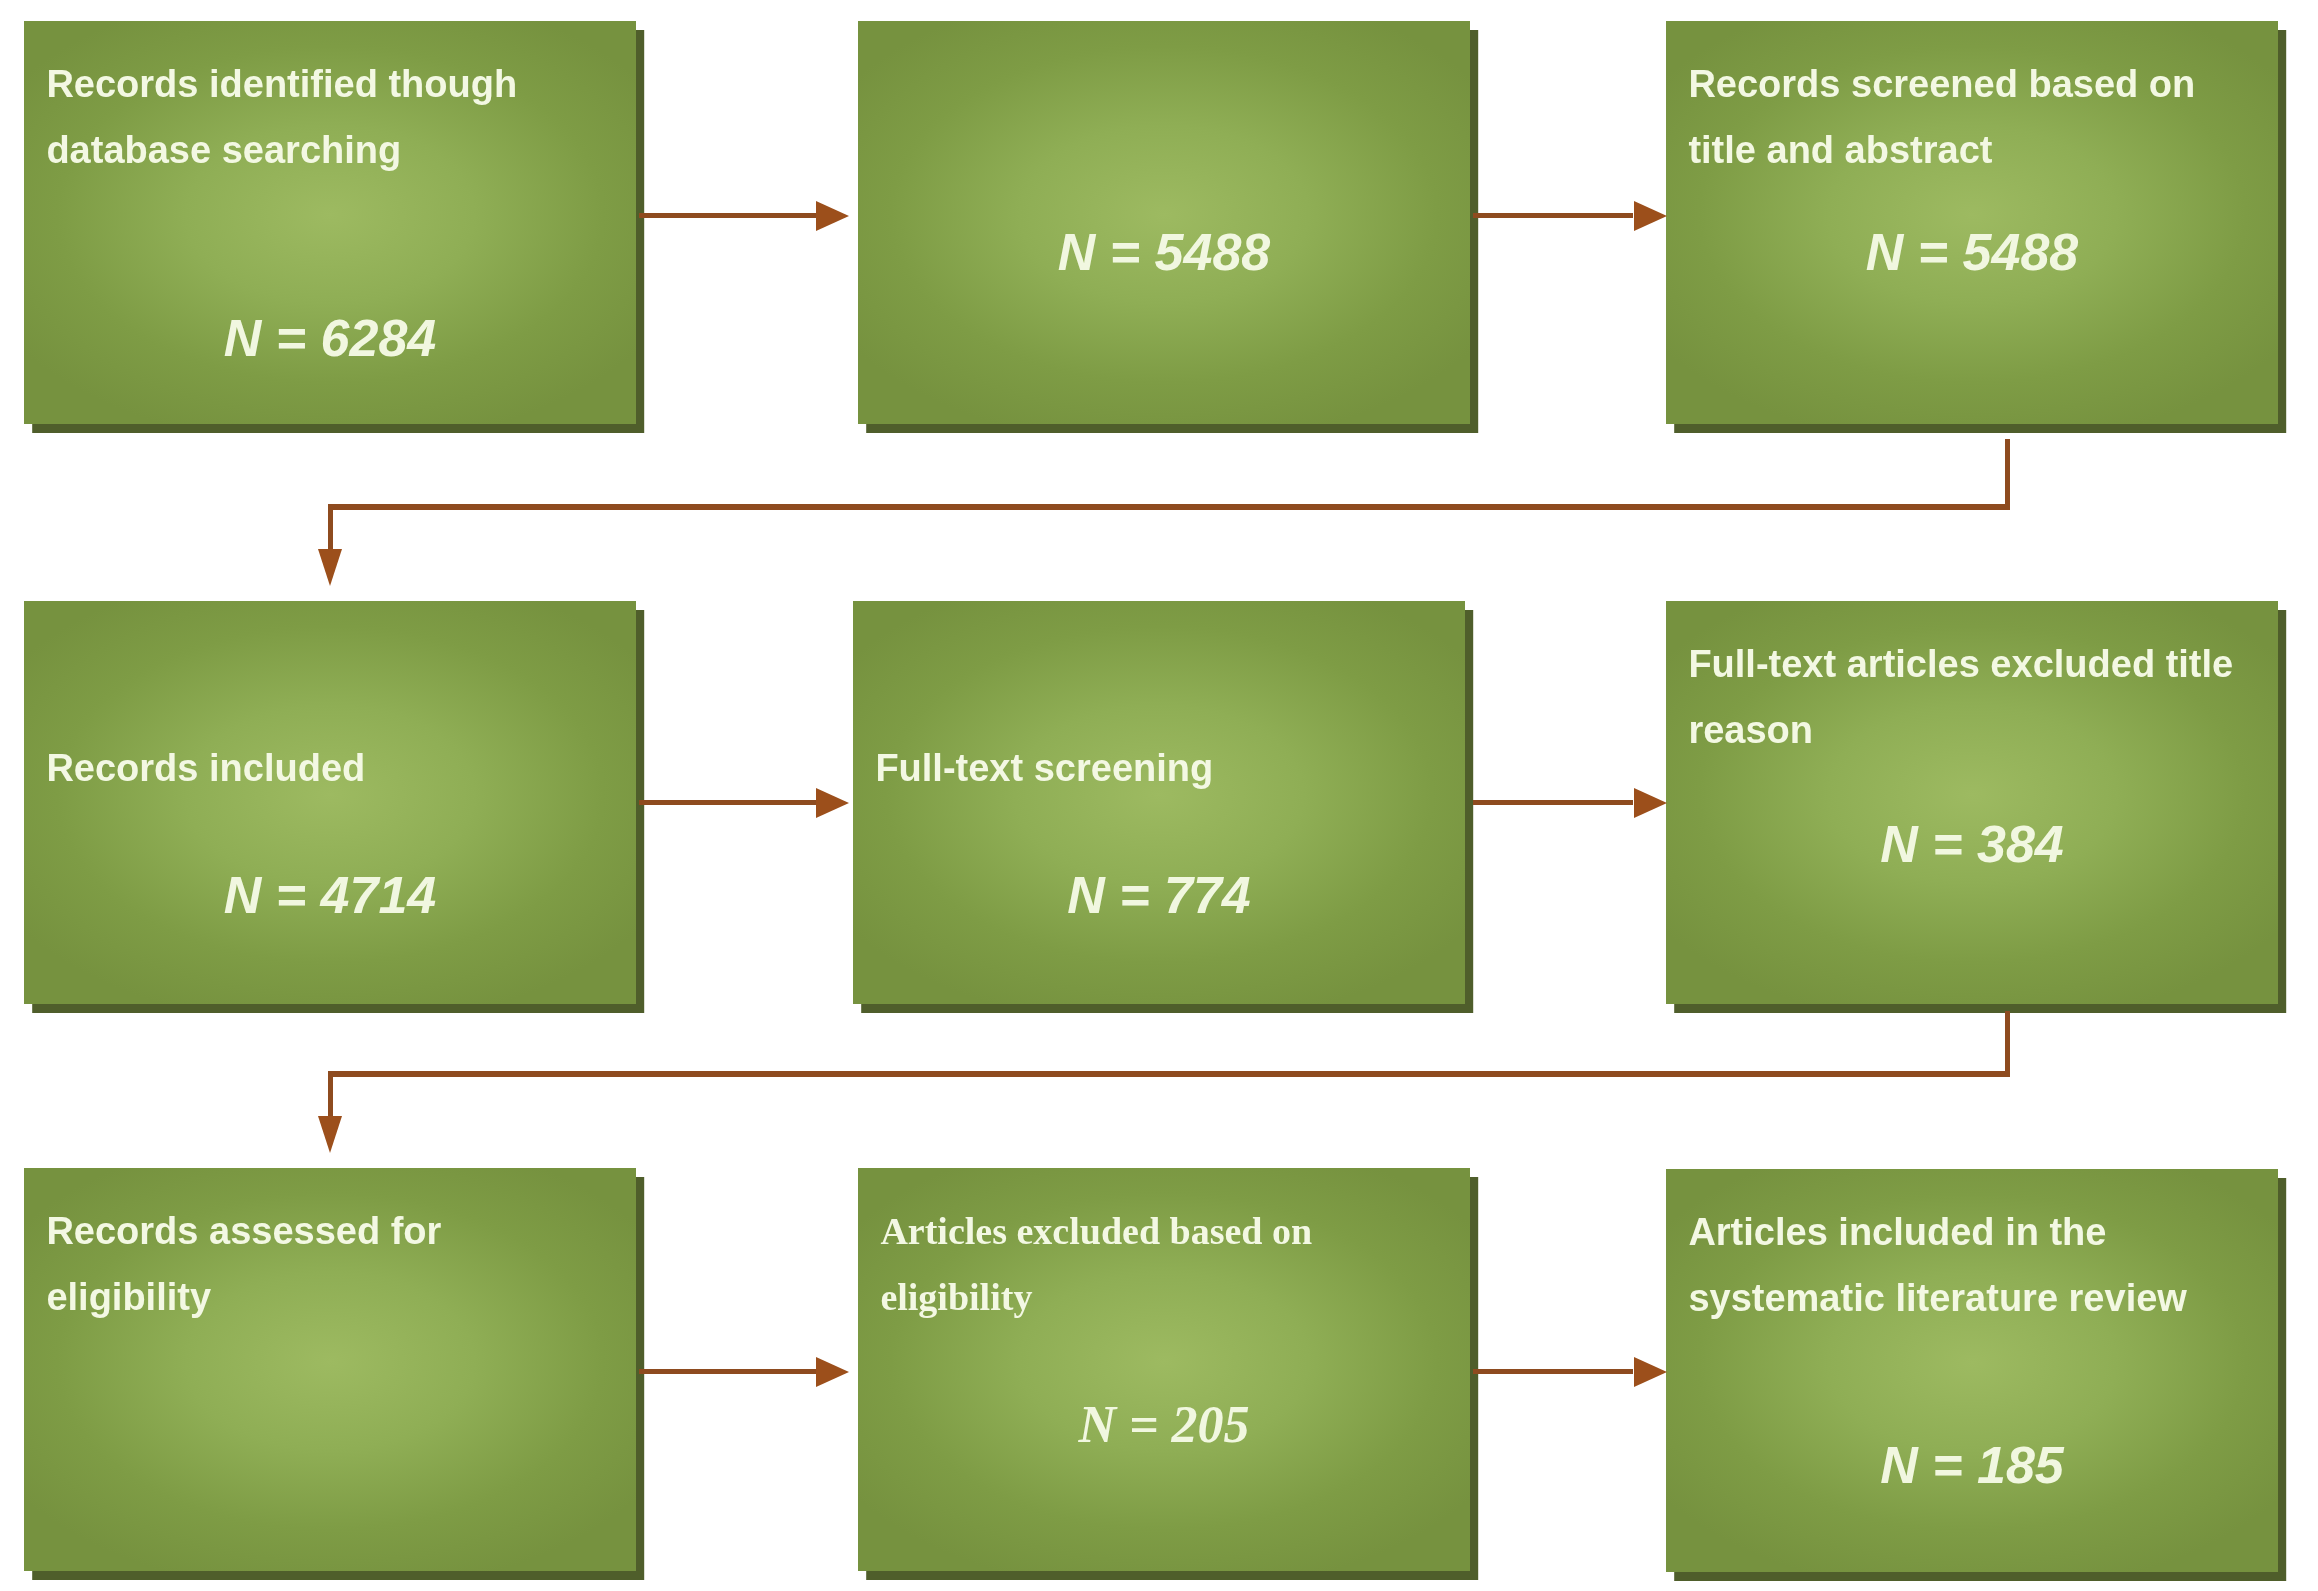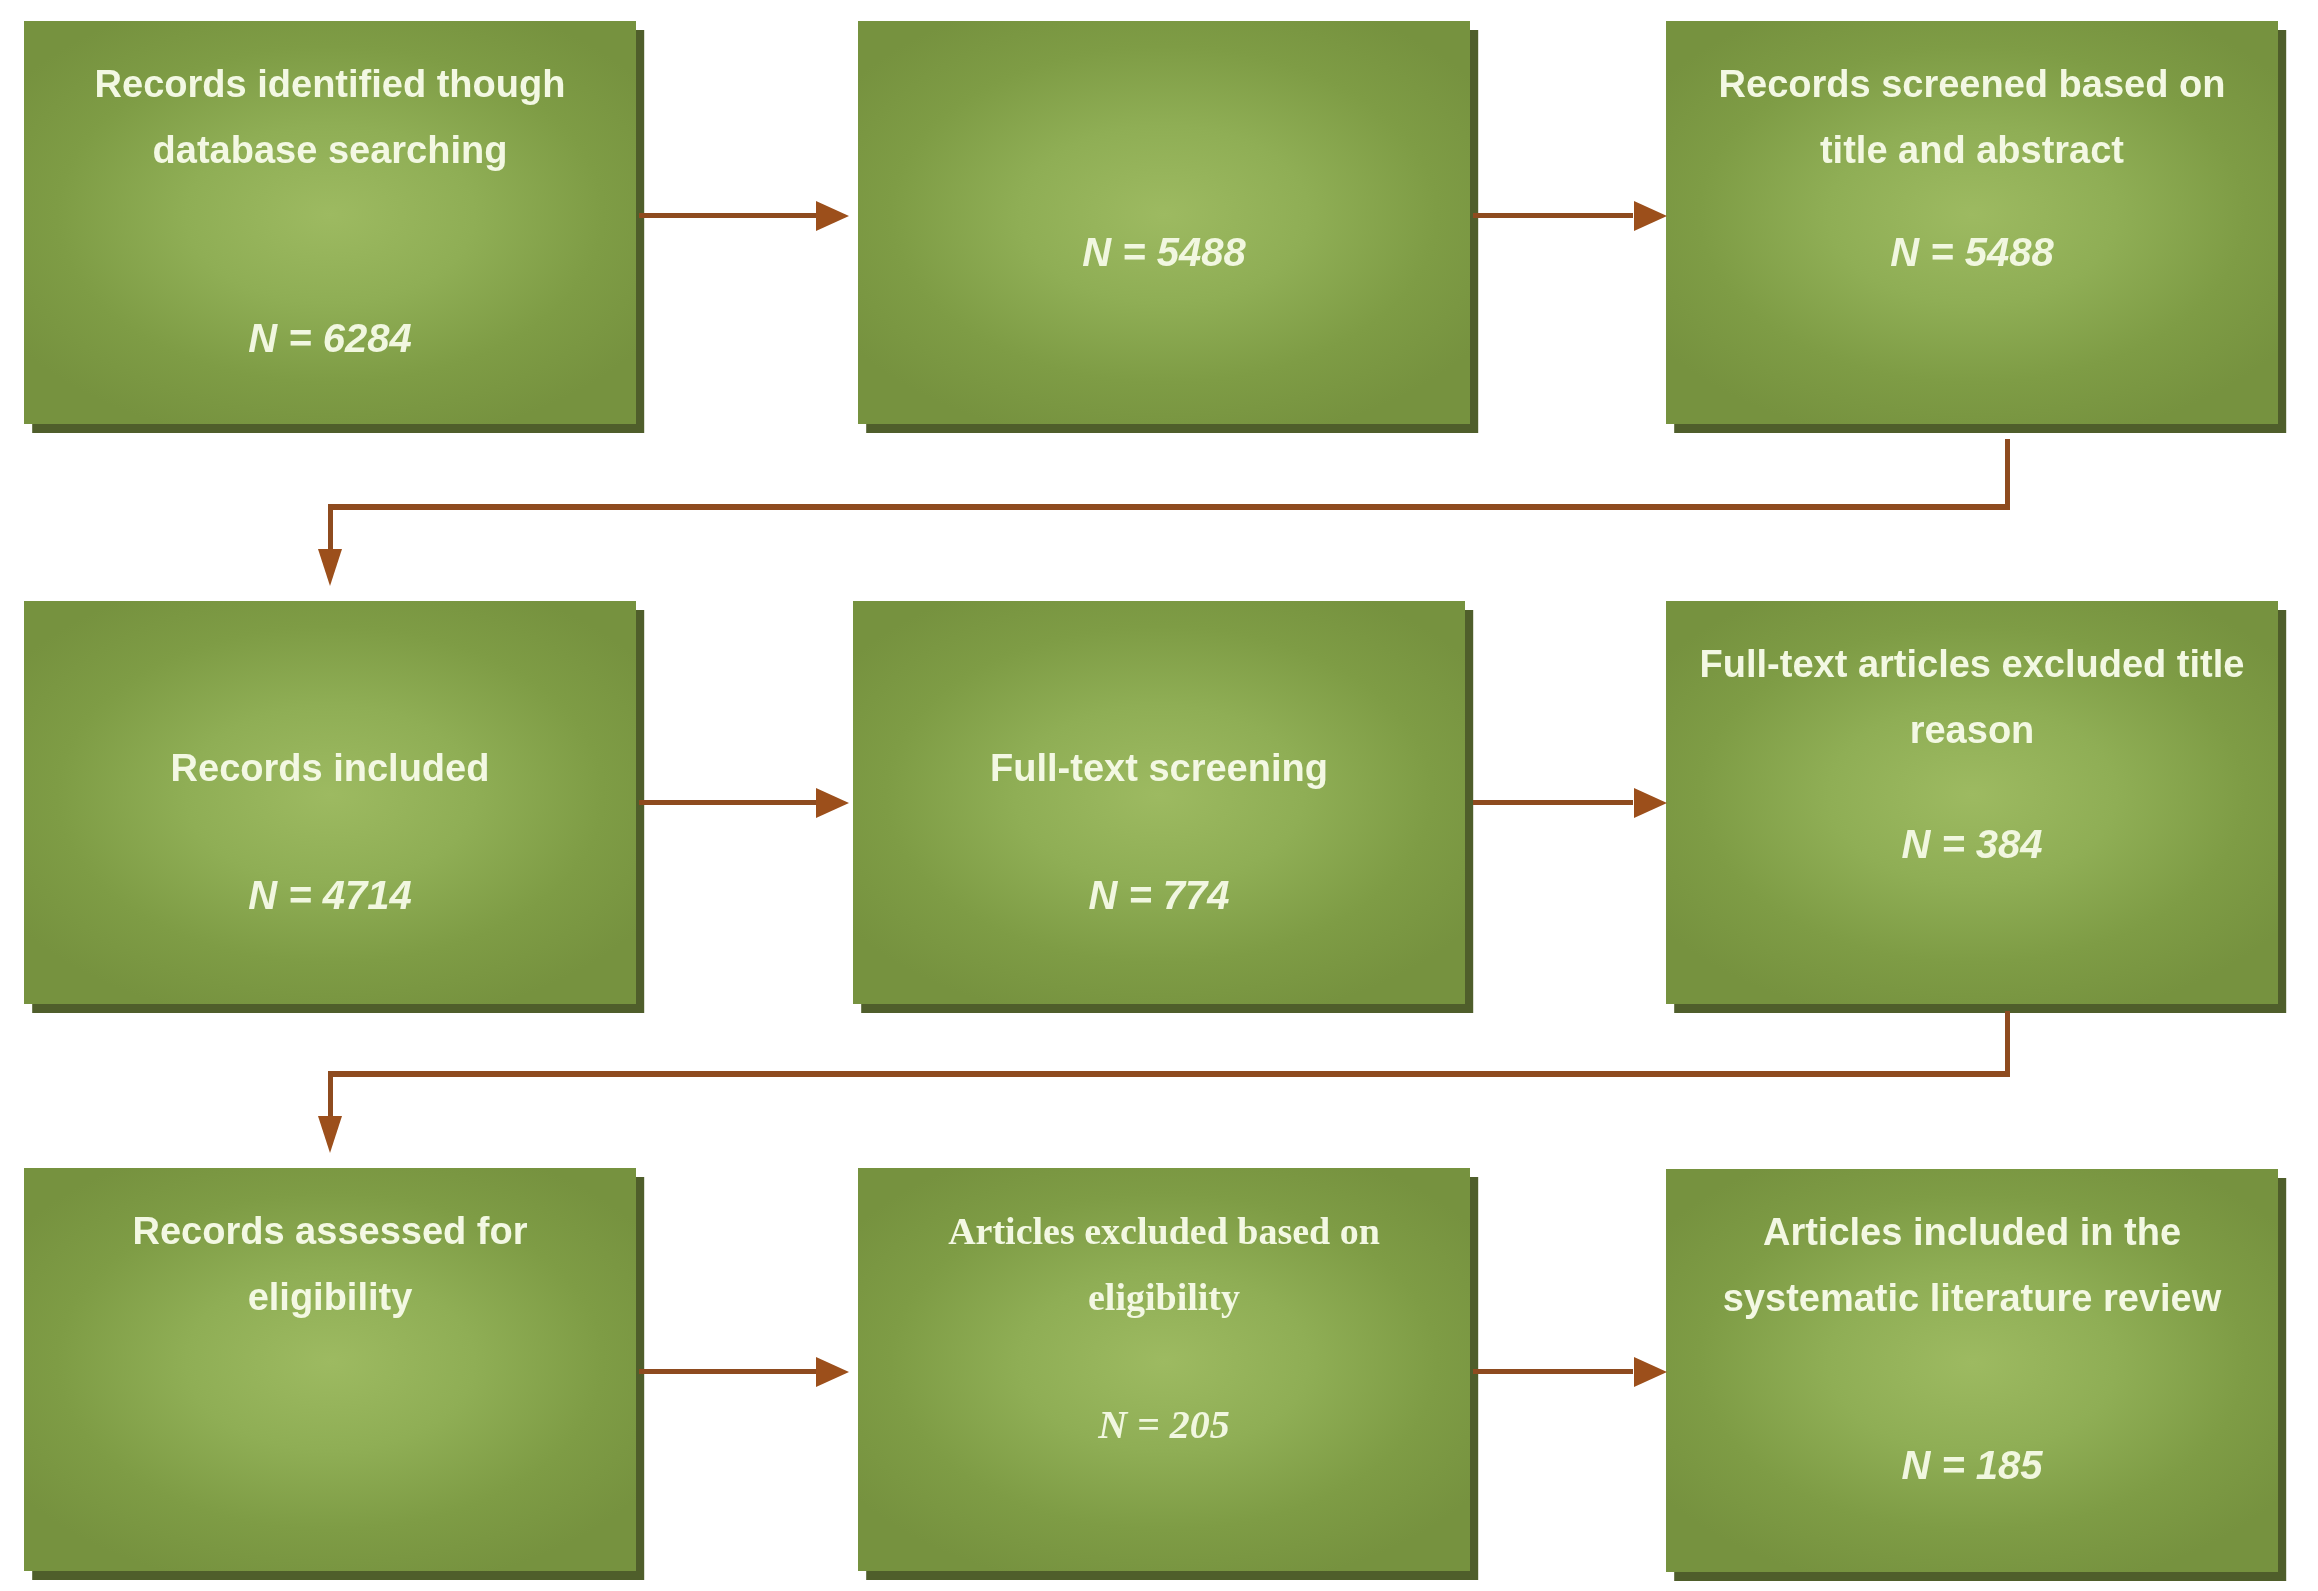--- a/index.html
+++ b/index.html
@@ -13,34 +13,34 @@
   
   .box{
     position:absolute;
     width:612px;height:403px;
     background:radial-gradient(ellipse 62% 58% at 50% 48%, #9dba61 0%, #8fae55 38%, #7e9c45 72%, #76923f 100%);
     box-shadow:8.2px 9px 0 #4f5e2b;
   }
   .box .title{
     position:absolute;left:22.4px;right:22.4px;
     top:var(--tt);
-    text-align:center;
+    text-align:left;
     color:#f3f8e3;
     font-weight:bold;
     font-size:38px;
     line-height:66px;
   }
   .box .nval{
     position:absolute;left:22.4px;right:22.4px;
     top:var(--nt);
     text-align:center;
     color:#f1f7e0;
     font-style:italic;
     font-weight:600;
-    font-size:40px;
+    font-size:52px;
     line-height:66px;
   }
   
   .r1c1{left:24px;  top:21px;   --tt:30px;  --nt:284px;}
   .r1c2{left:858px;top:21px;   --tt:30px;  --nt:198px;}
   .r1c3{left:1666px;top:21px;   --tt:30px;  --nt:198px;}
   .r2c1{left:24px;  top:601px;  --tt:134px; --nt:261px;}
   .r2c2{left:845px;top:601px;margin-left:8px;  --tt:134px; --nt:261px;}
   .r2c3{left:1666px;top:601px;  --tt:30px;  --nt:210px;}
   .r3c1{left:24px;  top:1168px; --tt:30px;  --nt:224px;}

